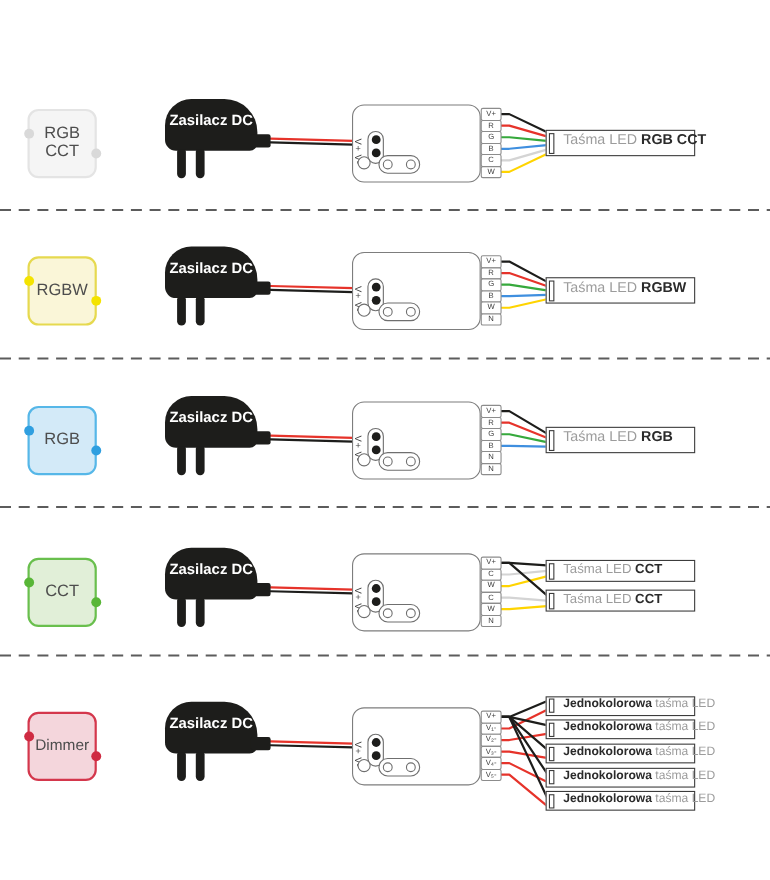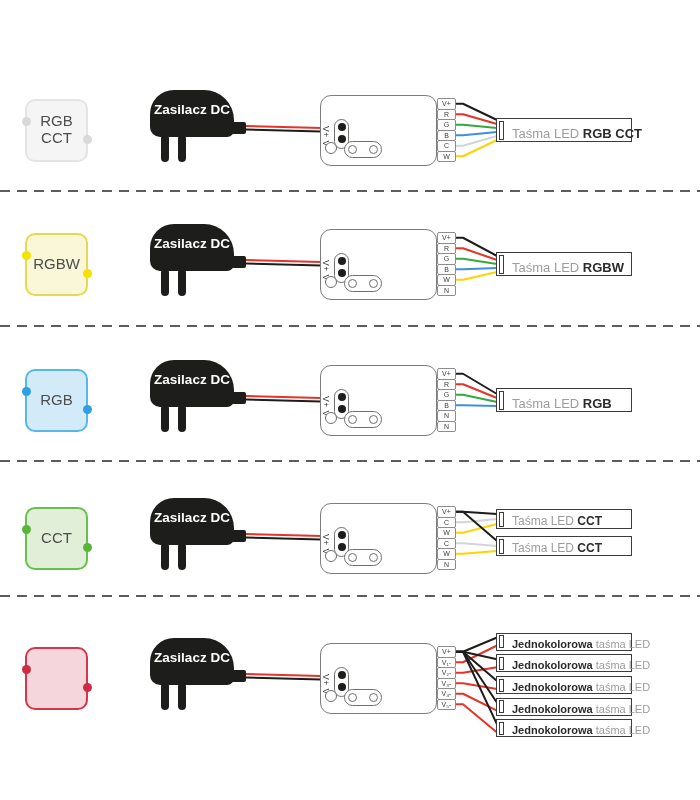--- a/index.html
+++ b/index.html
@@ -12,21 +12,21 @@
   .psu-body{position:absolute;background:#1d1d1b;border-radius:24px 30px 7px 10px;}
   .psu-label{position:absolute;left:0;width:100%;text-align:center;top:12px;color:#ffffff;font-weight:700;font-size:13.5px;white-space:nowrap;}
   .psu-nose{position:absolute;background:#1d1d1b;border-radius:2px;}
   .psu-leg{position:absolute;background:#1d1d1b;border-radius:2px 2px 4px 4px;}
   .ctrl-body{position:absolute;background:#ffffff;border:1.5px solid #7d7d7d;border-radius:11px;box-sizing:border-box;}
   .ctrl-input-label{position:absolute;writing-mode:vertical-rl;font-size:8.5px;color:#3a3a3a;letter-spacing:0.5px;text-align:center;}
   .ctrl-pill-v,.ctrl-pill-h{position:absolute;border:1.5px solid #6f6f6f;border-radius:10px;box-sizing:border-box;background:#ffffff;}
   .ctrl-dot{position:absolute;background:#1d1d1b;border-radius:50%;}
   .ctrl-hole{position:absolute;border:1.5px solid #6f6f6f;border-radius:50%;box-sizing:border-box;background:#ffffff;}
   .term-box{position:absolute;border:1px solid #8c8c8c;background:#ffffff;box-sizing:border-box;display:flex;align-items:center;justify-content:center;font-size:7px;color:#3c3c3c;border-radius:2px;}
-  .strip-box{position:absolute;background:#ffffff;border:1.6px solid #3c3c3c;box-sizing:border-box;display:flex;align-items:flex-end;}
+  .strip-box{position:absolute;background:#ffffff;border:1.6px solid #3c3c3c;box-sizing:border-box;display:flex;align-items:flex-start;}
   .strip-conn{position:absolute;left:2px;top:1.5px;bottom:1.5px;width:5px;border:1px solid #3c3c3c;box-sizing:border-box;background:#ffffff;}
   .strip-text{margin-left:15px;white-space:nowrap;color:#9c9c9c;}
   .strip-text .strip-bold{color:#2b2b2b;font-weight:700;}
   svg{position:absolute;left:0;top:0;}
 </style>
 </head>
 <body>
 
 <div id="canvas">
     <svg width="700" height="800" viewBox="0 0 700 800">
@@ -260,20 +260,23 @@
         <div class="strip-conn"></div>
         <div class="strip-text"><span>Taśma LED </span><span class="strip-bold">CCT</span></div>
       </div>
       <div class="strip-box" style="left: 496px; top: 536px; width: 136px; height: 20px; font-size: 12px;">
         <div class="strip-conn"></div>
         <div class="strip-text"><span>Taśma LED </span><span class="strip-bold">CCT</span></div>
       </div>
     </div>
     <div class="rowwrap">
       <div class="badge" style="left: 25px; top: 646.5px; width: 63px; height: 63px; border: 2px solid rgb(212, 55, 76); background: rgb(244, 214, 220);">
+        <div class="badge-text" style="font-size: 14px;">
+          <span>Dimmer</span>
+        </div>
         <div class="badge-dot" style="left: -5.5px; top: 28%; background: rgb(207, 43, 66);"></div>
         <div class="badge-dot" style="right: -5.5px; top: 58%; background: rgb(207, 43, 66);"></div>
       </div>
       <div class="psu-body" style="left: 150px; top: 638px; width: 84px; height: 47px;">
         <div class="psu-label">Zasilacz DC</div>
       </div>
       <div class="psu-nose" style="left: 228px; top: 670px; width: 18px; height: 12px;"></div>
       <div class="psu-leg" style="left: 160.5px; top: 684px; width: 8.5px; height: 26px;"></div>
       <div class="psu-leg" style="left: 177.5px; top: 684px; width: 8.5px; height: 26px;"></div>
       <div class="ctrl-body" style="left: 320px; top: 642.5px; width: 117px; height: 71px;"></div>

